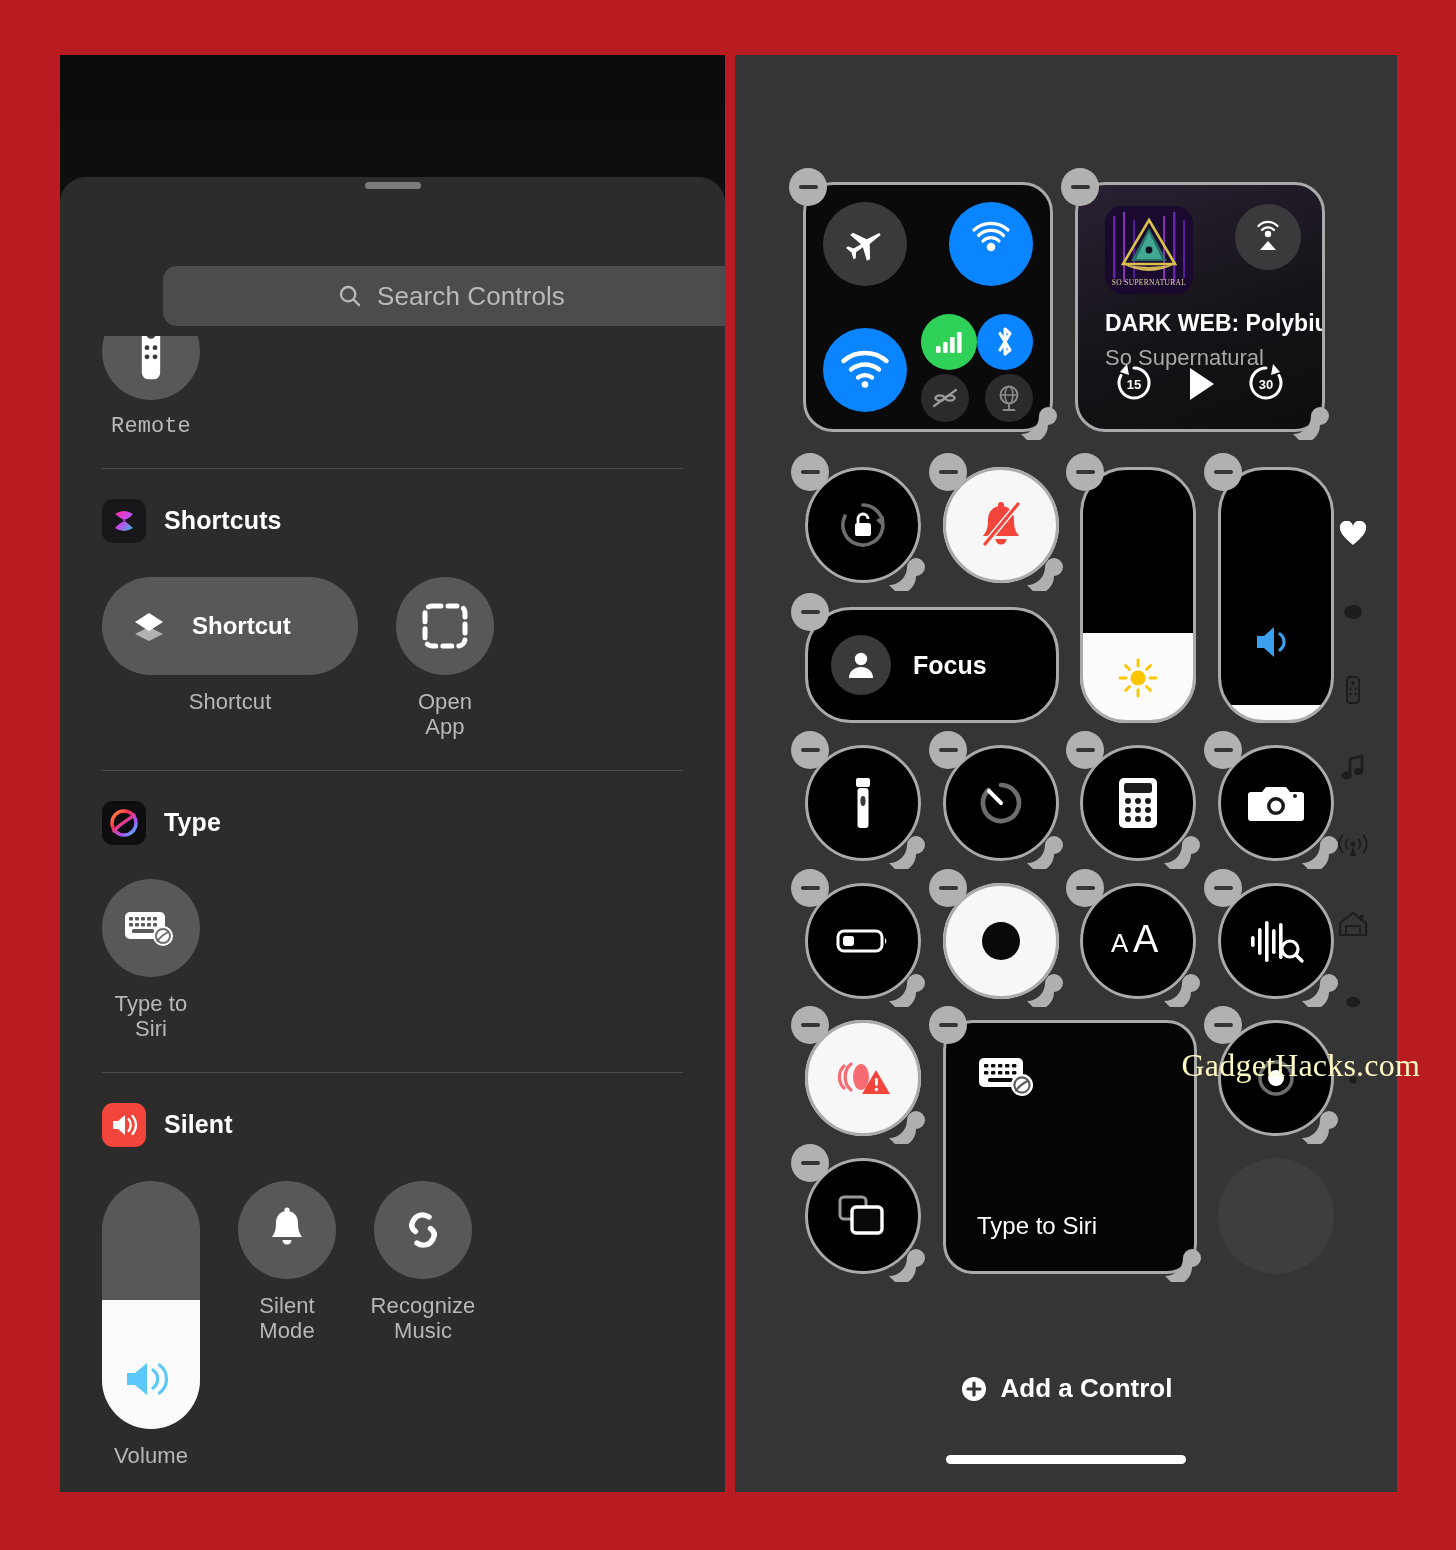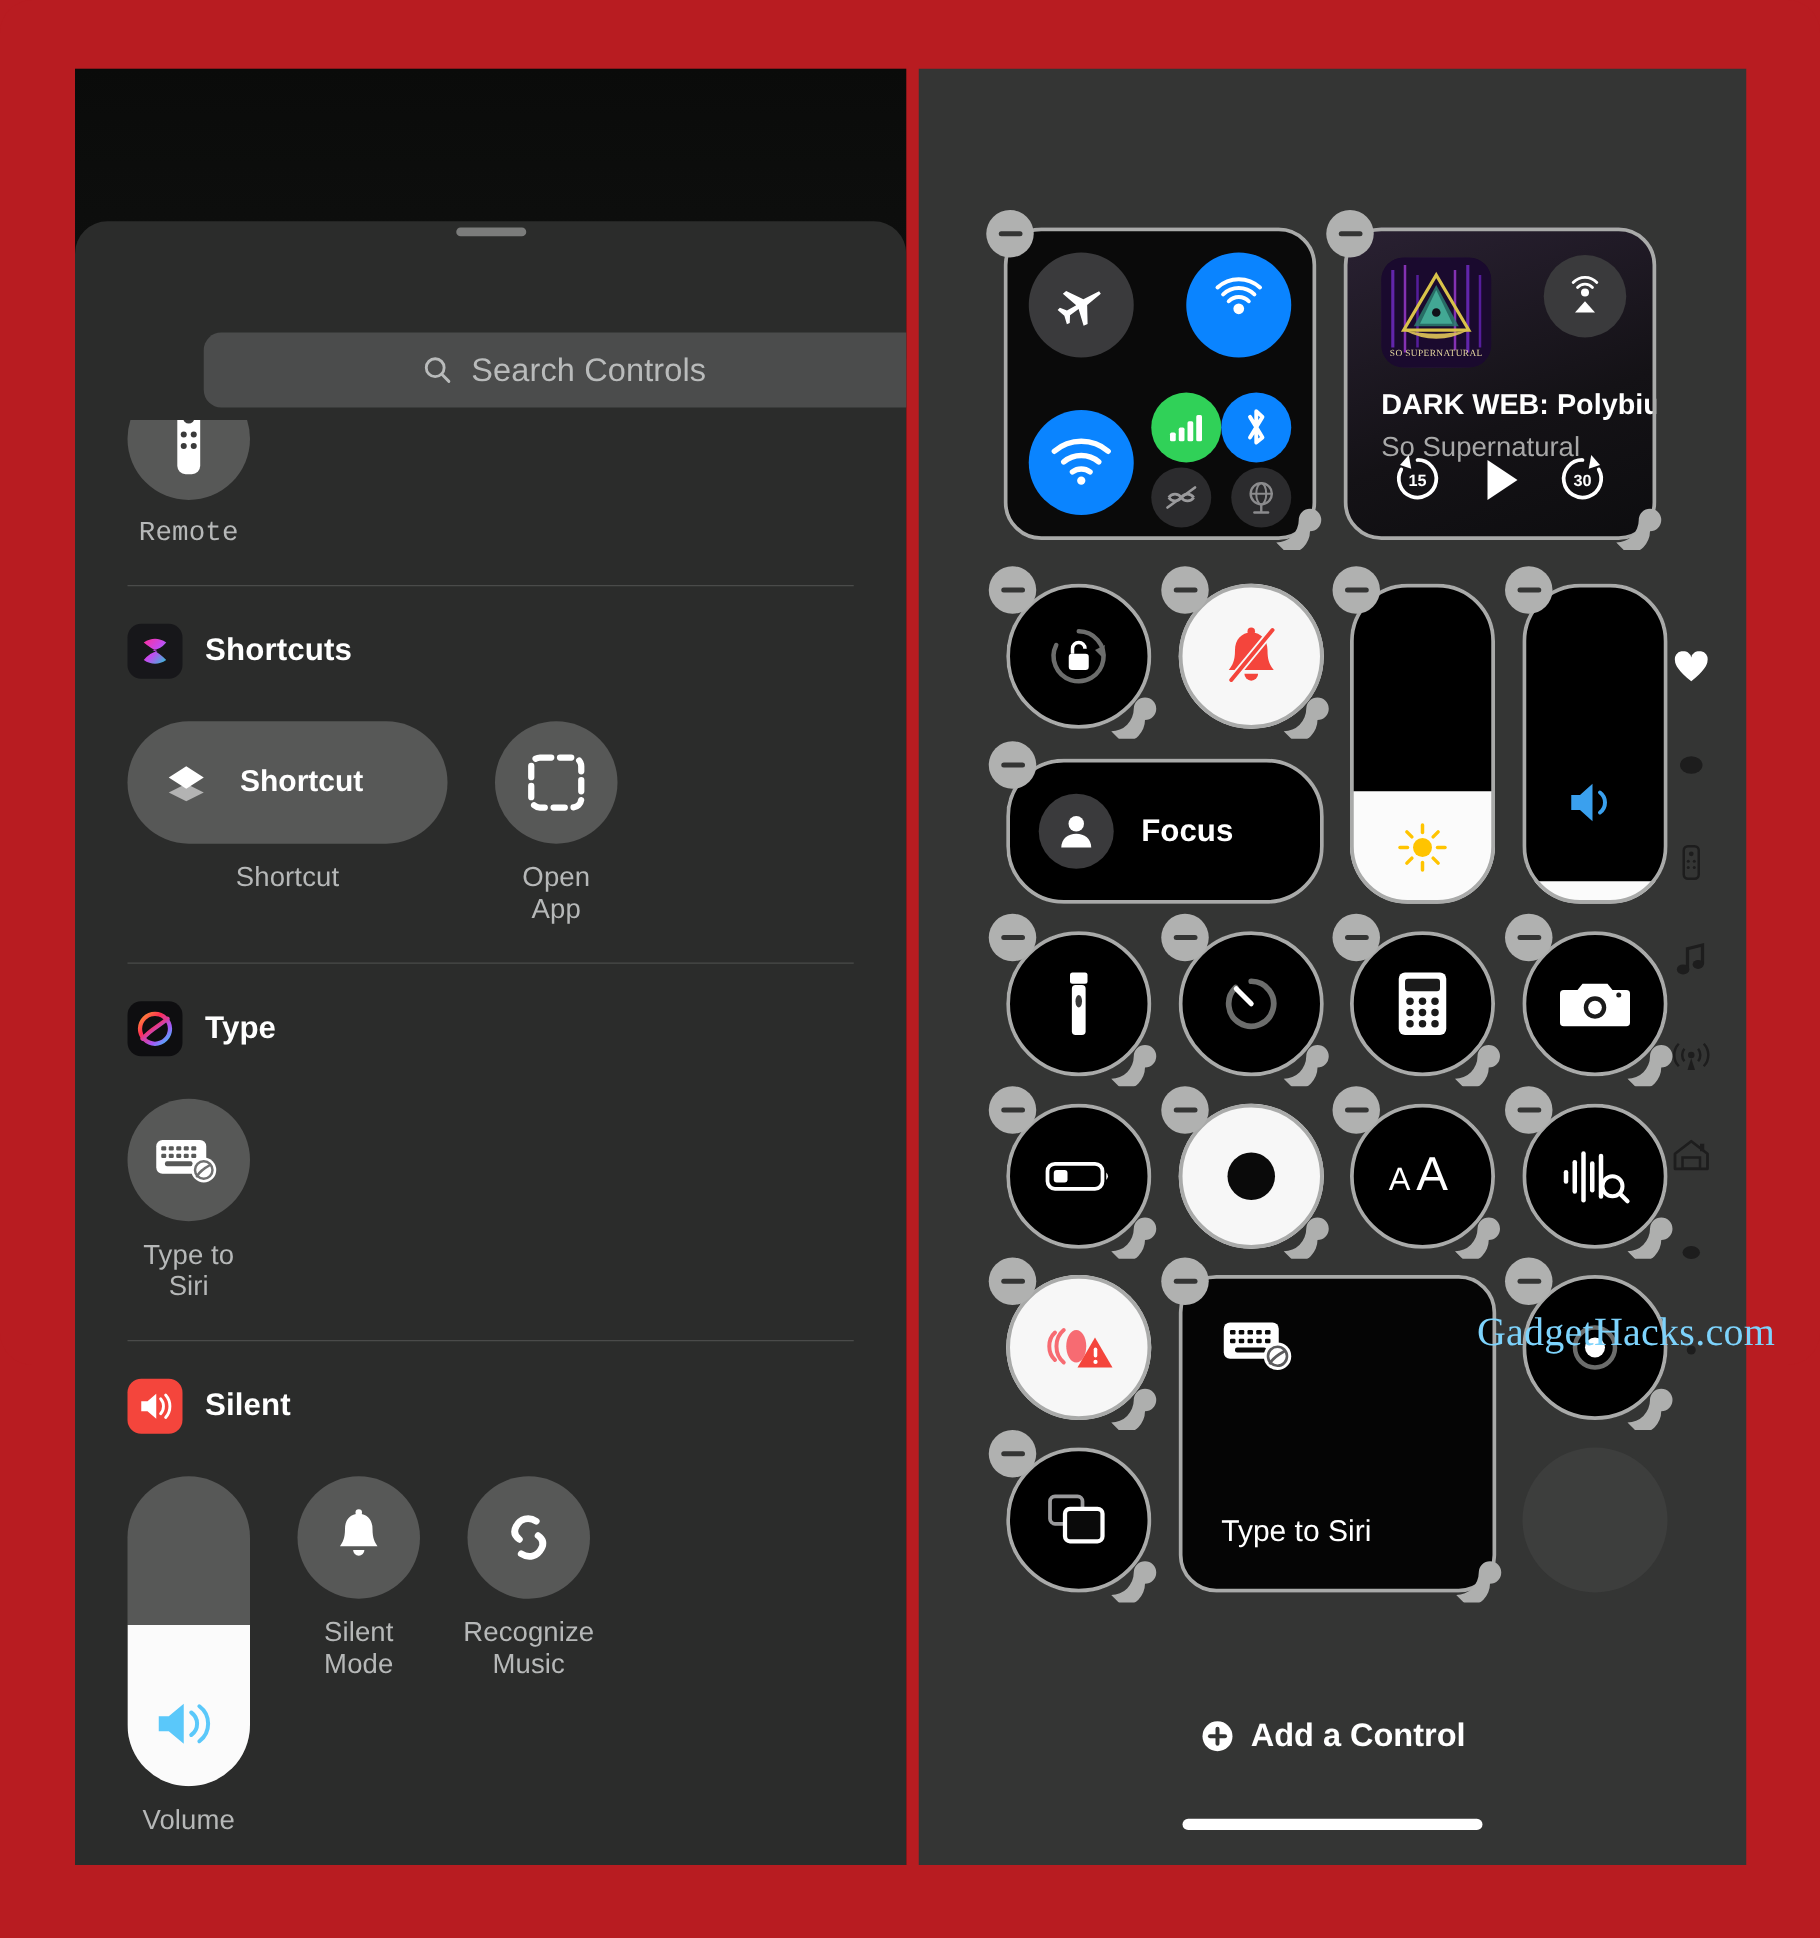--- a/index.html
+++ b/index.html
@@ -150,21 +150,21 @@
     display:flex; align-items:center; justify-content:center; gap:13px;margin-top:28px;
   }
   #add-label{ font-size:26px; color:#fff; font-weight:700; }
   #home-ind{
     position:absolute; left:50%; transform:translateX(-50%); bottom:28px;
     width:240px; height:9px; border-radius:5px; background:#fff;
   }
   
   #watermark{
     position:absolute; right:36px; bottom:8px;
-    font-family:"Liberation Serif", serif; font-size:32px; color:#7dd3fc;
+    font-family:"Liberation Serif", serif; font-size:32px; color:#fef9c3;
     letter-spacing:.2px;
   }
 </style>
 </head>
 <body>
 
 <div id="frame">
 
   <div id="left-panel">
     <div id="left-topdark"></div>

